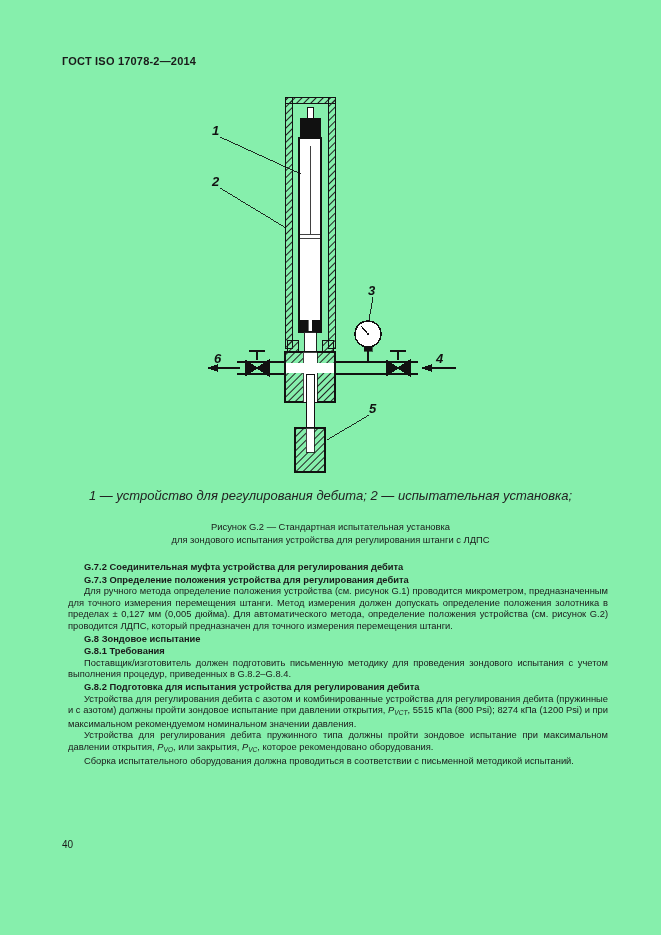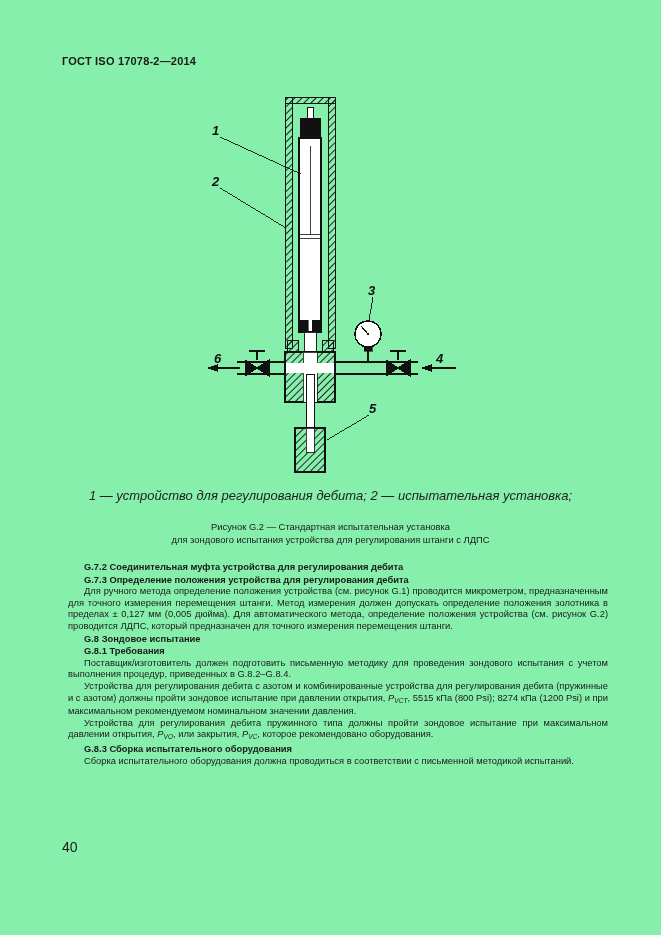--- a/index.html
+++ b/index.html
@@ -24,21 +24,21 @@
     font-size:9.4px; line-height:12.5px;
   }
   .body-text {
     position:absolute; left:68px; top:561px; width:540px;
     font-size:9.35px; line-height:11.6px; text-align:justify;
   }
   .body-text p { margin:0; text-indent:16px; }
   .body-text .h { font-weight:700; margin:0; text-indent:16px; padding-top:1px; }
   .body-text i.sym { font-style:italic; }
   .body-text sub { font-size:6.6px; font-style:italic; vertical-align:-2px; }
-  .page-number { position:absolute; left:62px; top:839px; font-size:14px; }
+  .page-number { position:absolute; left:62px; top:839px; font-size:10px; }
 </style>
 </head>
 <body>
 
 <div class="page">
 
   <div class="header">ГОСТ ISO 17078-2—2014</div>
 
   <svg class="figure" viewBox="0 0 661 395" xmlns="http://www.w3.org/2000/svg">
     <defs>
@@ -144,22 +144,22 @@
   <div class="body-text">
     <p class="h">G.7.2 Соединительная муфта устройства для регулирования дебита</p>
 
     <p class="h">G.7.3 Определение положения устройства для регулирования дебита</p>
     <p>Для ручного метода определение положения устройства (см. рисунок G.1) проводится микрометром, предназначенным для точного измерения перемещения штанги. Метод измерения должен допускать определение положения золотника в пределах ± 0,127 мм (0,005 дюйма). Для автоматического метода, определение положения устройства (см. рисунок G.2) проводится ЛДПС, который предназначен для точного измерения перемещения штанги.</p>
 
     <p class="h">G.8 Зондовое испытание</p>
     <p class="h">G.8.1 Требования</p>
     <p>Поставщик/изготовитель должен подготовить письменную методику для проведения зондового испытания с учетом выполнения процедур, приведенных в G.8.2–G.8.4.</p>
 
+    <p class="h">G.8.2 Подготовка для испытания устройства для регулирования дебита</p>
     <p><span>Устройства для регулирования дебита с азотом и комбинированные устройства для регулирования дебита (пружинные и с азотом) должны пройти зондовое испытание при давлении открытия, </span><i class="sym">P</i><sub>VCT</sub><span>, 5515 кПа (800 Psi); 8274 кПа (1200 Psi) и при максимальном рекомендуемом номинальном значении давления.</span></p>
     <p><span>Устройства для регулирования дебита пружинного типа должны пройти зондовое испытание при максимальном давлении открытия, </span><i class="sym">P</i><sub>VO</sub><span>, или закрытия, </span><i class="sym">P</i><sub>VC</sub><span>, которое рекомендовано оборудования.</span></p>
 
-    <p class="h">G.8.3 Сборка испытательного оборудования</p>
     <p>Сборка испытательного оборудования должна проводиться в соответствии с письменной методикой испытаний.</p>
   </div>
 
   <div class="page-number">40</div>
 
 </div>
 
 </body></html>

